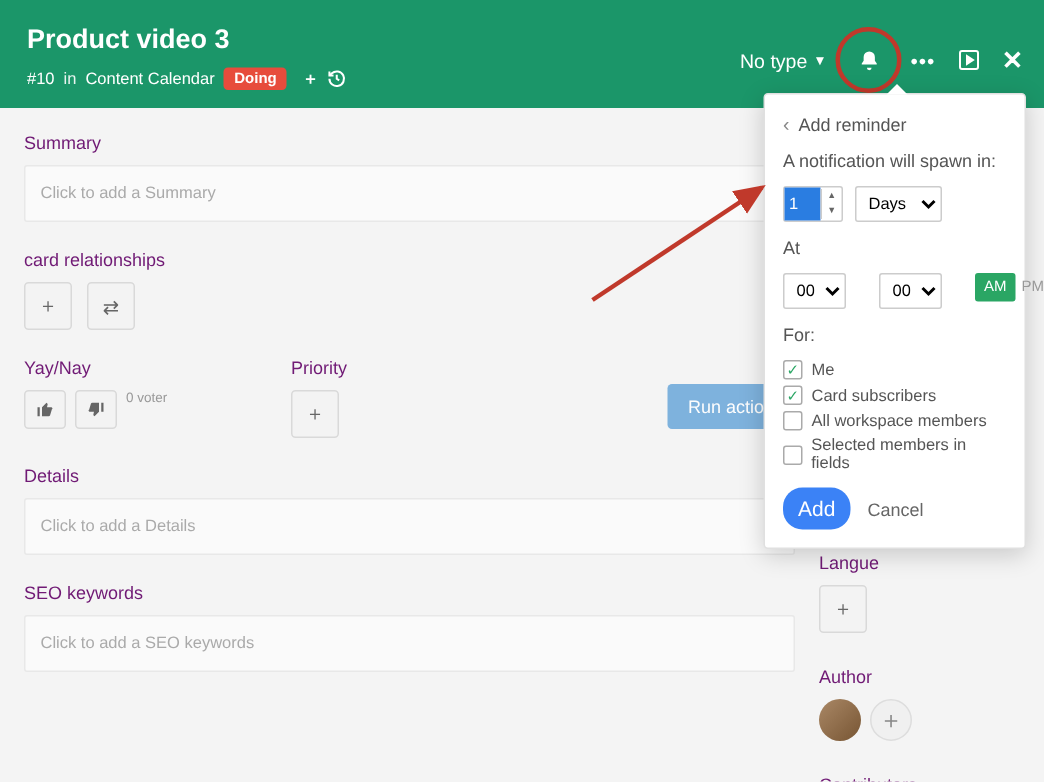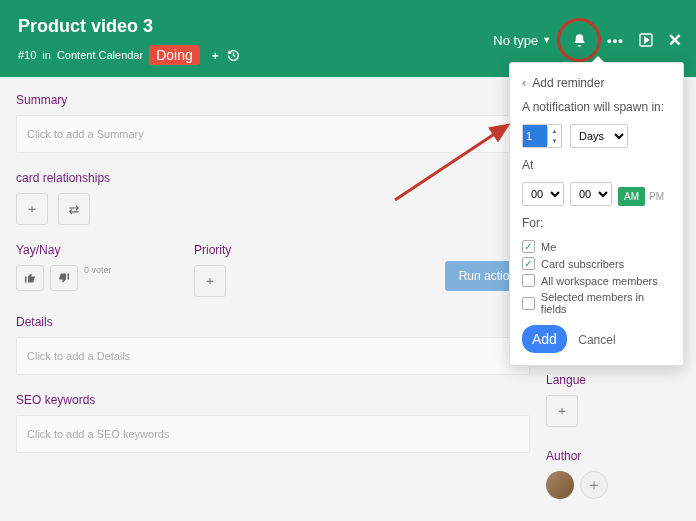--- a/index.html
+++ b/index.html
@@ -3,21 +3,21 @@
 <meta charset="utf-8">
 <style>
   * { box-sizing: border-box; font-family: Arial, Helvetica, sans-serif; }
   body { margin: 0; width: 696px; height: 521px; background: #f4f4f4; overflow: hidden; position: relative; }
 
   
   .header { background: #1b9669; color: #fff; padding: 16px 18px 12px; position: relative; }
   .title { font-size: 18px; font-weight: 700; margin-bottom: 8px; }
   .subrow { display: flex; align-items: center; gap: 6px; font-size: 11px; }
   .subrow .in { opacity: .9; }
-  .badge-doing { background: #e74c3c; color: #fff; padding: 2px 7px; border-radius: 3px; font-size: 14px; font-weight: 400; }
+  .badge-doing { background: #e74c3c; color: #fff; padding: 2px 7px; border-radius: 3px; font-size: 10px; font-weight: 700; }
   .icon-btn-w { color: #fff; cursor: pointer; display: inline-flex; align-items: center; justify-content: center; }
   .header-actions { position: absolute; right: 14px; top: 26px; display: flex; align-items: center; gap: 14px; font-size: 13px; }
   .notype { display: flex; align-items: center; gap: 4px; }
   .bell-wrap { position: relative; width: 28px; height: 28px; display: flex; align-items: center; justify-content: center; }
   .bell-highlight { position: absolute; top: -8px; left: -8px; width: 44px; height: 44px; border: 3px solid #c0392b; border-radius: 50%; }
 
   
   .body { display: flex; }
   .main { flex: 1; padding: 16px; }
   .sidebar { width: 150px; padding: 16px 0 0 0; }
@@ -170,21 +170,21 @@
       <div class="spin">
           <span>▲</span>
           <span>▼</span>
         </div>
     </div>
     <select class="sel" style="width:58px;">
       <option>Days</option>
     </select>
   </div>
   <div class="pop-row">At</div>
-  <div class="pop-row" style="display:flex;gap:6px;align-items:flex-end;">
+  <div class="pop-row" style="display:flex;gap:22px;align-items:flex-start;">
     <select class="sel" style="width:42px;"><option>00</option></select>
     <select class="sel" style="width:42px;"><option>00</option></select>
     <div class="ampm">
       <span class="am">AM</span>
       <span class="pm">PM</span>
     </div>
   </div>
   <div class="pop-row">For:</div>
   <div class="chk-row">
       <span class="chk">✓</span>

